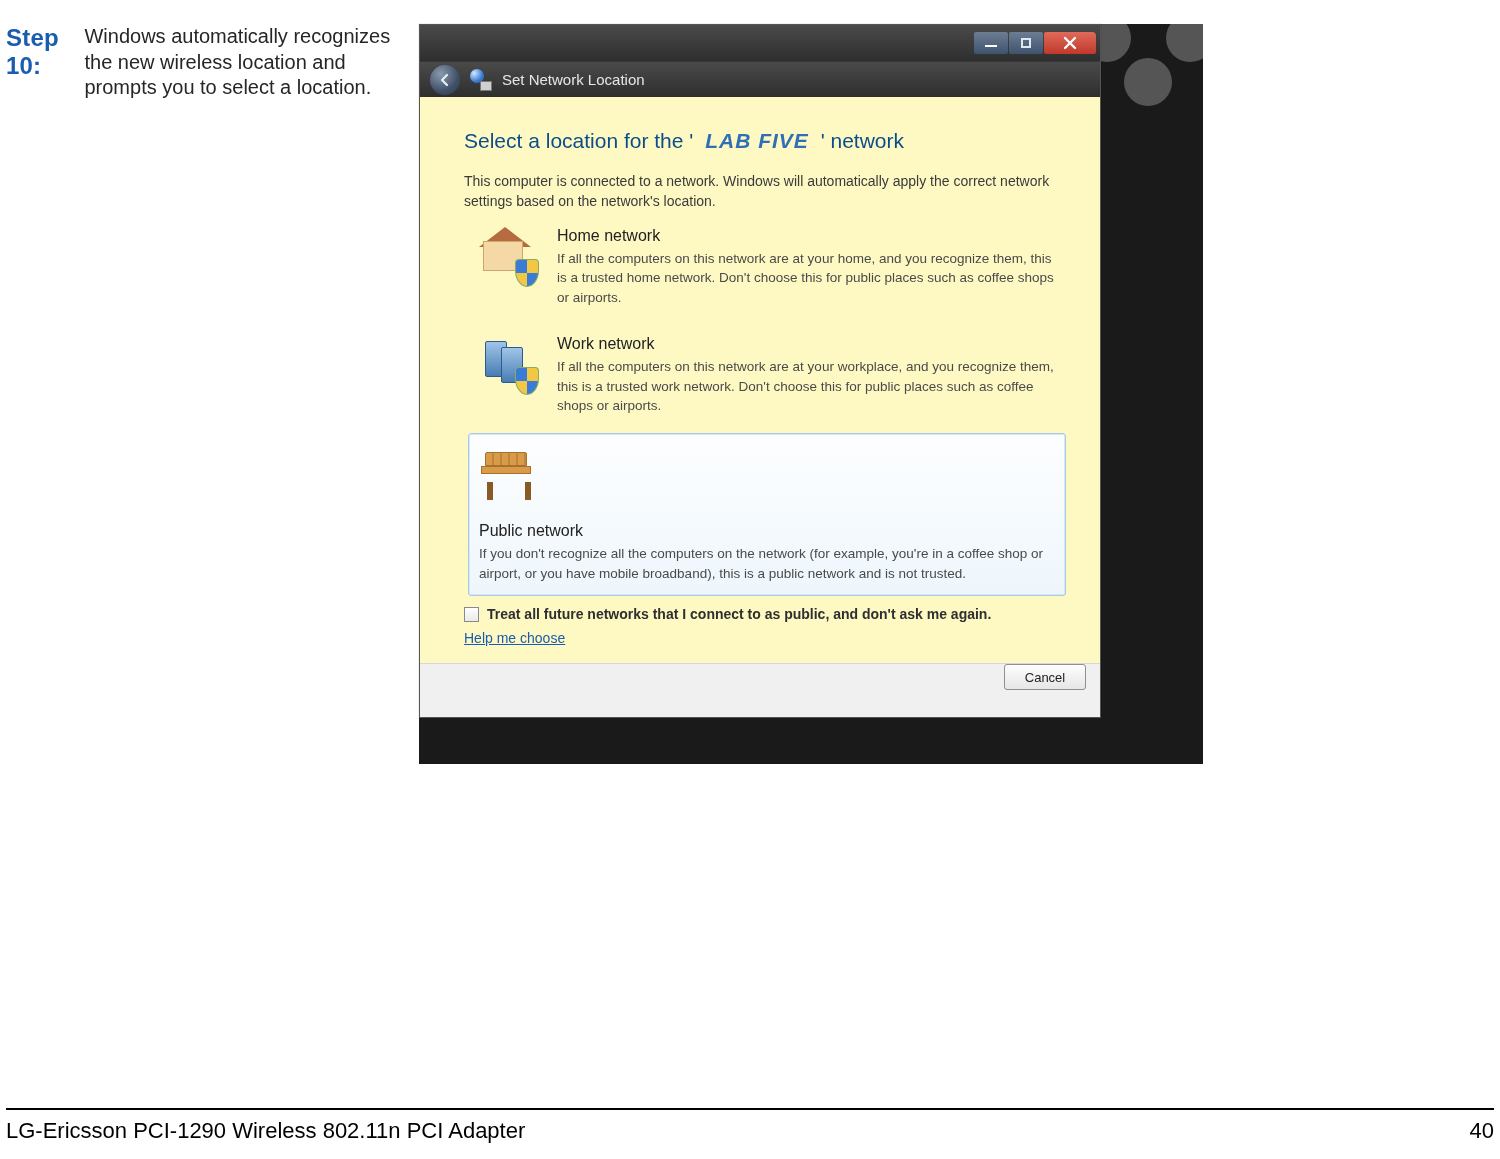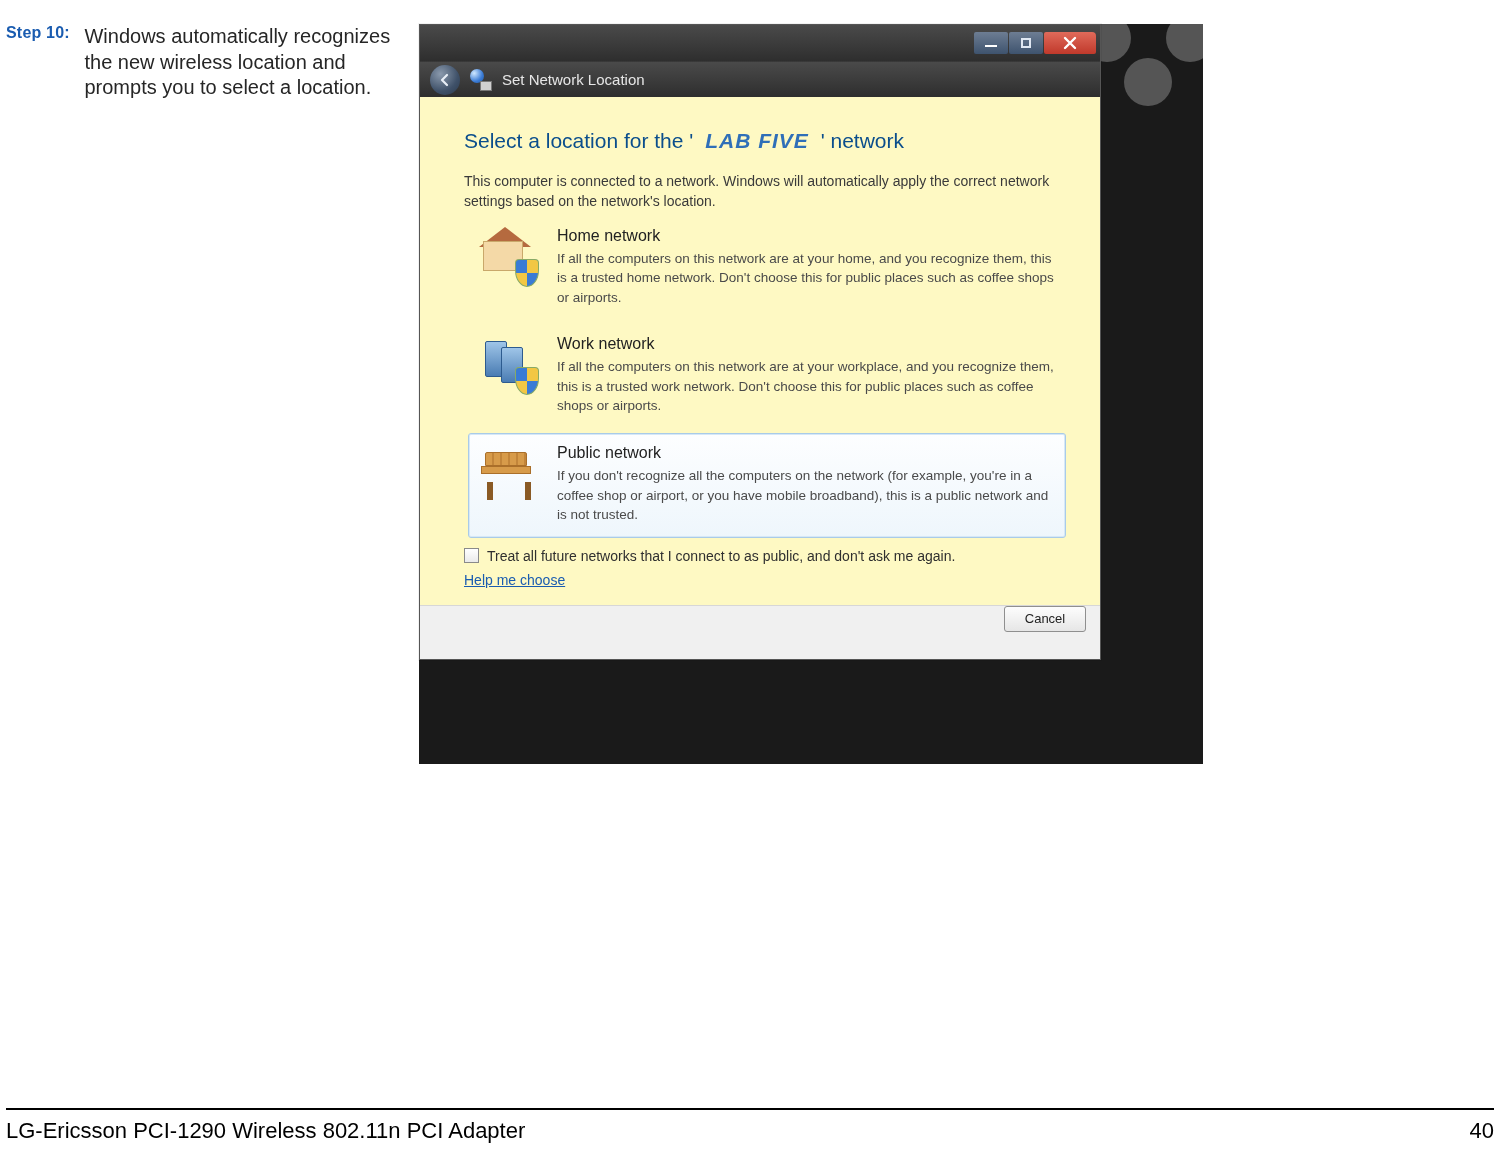--- a/index.html
+++ b/index.html
@@ -1,21 +1,21 @@
 <!DOCTYPE html>
 <html><head>
 <meta charset="utf-8">
 <style>
   * { box-sizing: border-box; margin: 0; padding: 0; }
   html, body { width: 1500px; height: 1159px; font-family: Arial, Helvetica, sans-serif; background: #fff; position: relative; }
   .page { width: 1500px; height: 1159px; position: relative; }
 
   
   .step-area { position: absolute; left: 6px; top: 24px; width: 404px; }
-  .step-label { color: #1a5cb0; font-weight: bold; font-size: 16px; font-family: "Arial Narrow", Arial, sans-serif; letter-spacing: 0.2px; display: inline-block; vertical-align: top; width: 74px; }
+  .step-label { color: #1a5cb0; font-weight: bold; font-size: 24px; font-family: "Arial Narrow", Arial, sans-serif; letter-spacing: 0.2px; display: inline-block; vertical-align: top; width: 74px; }
   .step-text  { display: inline-block; vertical-align: top; width: 318px; font-size: 20px; font-family: "Arial Narrow", Arial, sans-serif; color: #262626; line-height: 1.28; }
 
   
   .footer-rule { position: absolute; left: 6px; right: 6px; top: 1108px; height: 2px; background: #000; }
   .footer { position: absolute; left: 6px; right: 6px; top: 1118px; display: flex; justify-content: space-between; font-family: "Arial Narrow", Arial, sans-serif; font-size: 22px; color: #000; }
 
   
   .backdrop { position: absolute; left: 419px; top: 24px; width: 784px; height: 740px; background: #1a1a1a; overflow: hidden; }
   .honeycomb { position: absolute; inset: 0; }
   .hexrow { position: absolute; left: 0; right: 0; height: 52px; display: flex; }
@@ -42,41 +42,41 @@
   .subbar-icon .mon { width: 12px; height: 10px; background:#d0d0d0; border:1px solid #777; position:absolute; right:0; bottom:0; }
   .subbar-title { color: #e6e6e6; font-size: 15px; }
 
   .content { padding: 32px 34px 16px 44px; background: #fef9c3; }
   .heading { color: #0b4e8c; font-size: 21px; font-weight: 400; margin-bottom: 18px; }
   .heading .netname { color: #2f6fb8; font-weight: bold; font-style: italic; letter-spacing: 1px; padding: 0 6px; }
   .intro { color: #3a3a3a; font-size: 14px; line-height: 1.45; margin-bottom: 4px; }
 
   .options { margin-left: 4px; }
   .opt { display: flex; gap: 18px; padding: 10px 10px 12px 10px; border: 1px solid transparent; border-radius: 3px; margin-bottom: 4px; }
-  .opt.selected { border-color: #a9cbe8; background: linear-gradient(#fdfeff,#eef6fc); box-shadow: inset 0 0 0 1px #d6e8f7; }
+  .opt.selected { border-color: #a9cbe8; background: linear-gradient(#fdfeff,#eef6fc); box-shadow: inset 0 0 0 1px #d6e8f7; flex-direction: column; }
   .opt-icon { width: 60px; height: 60px; flex: 0 0 auto; position: relative; }
   .opt-body { flex: 1; }
   .opt-title { color: #222; font-size: 16px; margin-bottom: 4px; }
   .opt-desc { color: #4a4a4a; font-size: 13.5px; line-height: 1.45; }
 
   
   .house { position:absolute; left:4px; top:14px; width:40px; height:30px; background:#f4d9a7; border:1px solid #c9a86a; }
   .roof { position:absolute; left:0; top:0; width:0; height:0; border-left:26px solid transparent; border-right:26px solid transparent; border-bottom:20px solid #b56a3f; }
   .shield { position:absolute; right:0; bottom:0; width:24px; height:28px; background: conic-gradient(#f2c744 0 25%, #3a7bd5 25% 50%, #f2c744 50% 75%, #3a7bd5 75% 100%); border-radius: 4px 4px 50% 50%/4px 4px 60% 60%; border:1px solid #8a6; }
   .server1,.server2 { position:absolute; width:22px; height:36px; background: linear-gradient(#9fc5e8,#4a7cb3); border:1px solid #2d5b8f; border-radius:2px; }
   .server1 { left:6px; top:6px; }
   .server2 { left:22px; top:12px; }
   .bench-seat { position:absolute; left:2px; top:22px; width:50px; height:8px; background:#d79b4a; border:1px solid #aa6f2a; }
   .bench-back { position:absolute; left:6px; top:8px; width:42px; height:14px; background: repeating-linear-gradient(90deg,#d79b4a 0 6px,#c2853a 6px 8px); border:1px solid #aa6f2a; border-radius:2px 2px 0 0; }
   .bench-leg1,.bench-leg2 { position:absolute; bottom:4px; width:6px; height:18px; background:#8a5a25; }
   .bench-leg1 { left:8px; } .bench-leg2 { right:8px; }
 
   .future-row { display: flex; align-items: center; gap: 8px; margin: 10px 0 6px 0; }
   .chk { width: 15px; height: 15px; border: 1px solid #8a8a8a; background: linear-gradient(#fff,#eaeaea); }
-  .future-label { font-size: 14px; color: #2f2f2f; }
+  .future-label { font-size: 14px; color: #2f2f2f; font-weight: bold; }
   .help-link { color: #1a5cb0; font-size: 14px; text-decoration: underline; display:inline-block; margin-top:2px; }
 
   .button-bar { height: 54px; background: #f0f0f0; border-top: 1px solid #d7d7d7; display:flex; align-items:flex-start; justify-content:flex-end; padding-right: 14px; }
   .btn-cancel { min-width: 82px; height: 26px; background: linear-gradient(#fdfdfd,#e6e6e6); border: 1px solid #8f8f8f; border-radius: 3px; font-size: 13px; color:#222; padding: 0 14px; }
 </style>
 </head>
 <body>
 
 <div class="page">
 

